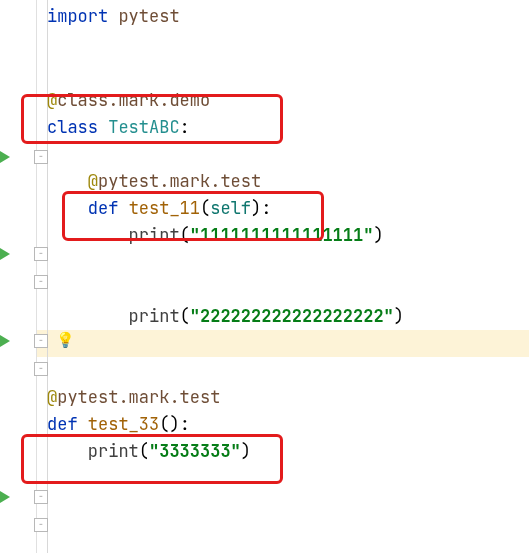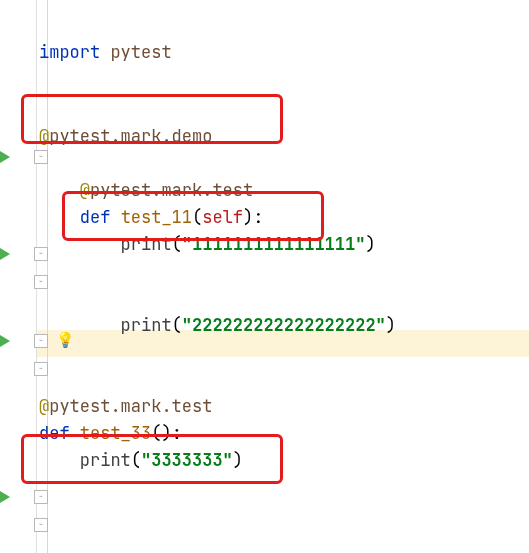--- a/index.html
+++ b/index.html
@@ -24,40 +24,39 @@
   .gutter-sep {
     position: absolute;
     left: 36px;
     top: 0;
     width: 1px;
     height: 553px;
     background: #e0e0e0;
   }
   .code-area {
     position: absolute;
-    left: 39px;
+    left: 47px;
     top: 0;
     right: 0;
-    margin-top: 36px;
   }
   .line {
     height: 27px;
     line-height: 27px;
     white-space: pre;
     position: relative;
   }
   .hl {
     background: #fdf3d7;
   }
   .kw { color: #0033b3; }      
   .mod { color: #6f4e37; }     
   .cls { color: #248f8f; }     
   .fn  { color: #a16207; }     
   .call{ color: #404040; }     
-  .self{ color: #b91c1c; }     
+  .self{ color: #0f766e; }     
   .str { color: #067d17; font-weight: bold; } 
   .op  { color: #000000; }
   .dec { color: #9e880d; }     
   .decmod{ color:#6f4e37; }
 
   
   .guide {
     position: absolute;
     width: 1px;
     background: #d8d8d8;
@@ -118,22 +117,23 @@
 
 <div class="bulb" style="top:330px">💡</div>
 
 <div class="code-area">
 
   <div class="line" style="height:33px;line-height:33px"><span class="kw">import</span> <span class="mod">pytest</span></div>
 
   <div class="line"></div>
   <div class="line"></div>
 
-  <div class="line"><span class="dec">@</span><span class="decmod">pytest.mark.demo</span></div>
+  <div class="line"><span class="dec">@</span><span class="decmod">class.mark.demo</span></div>
 
+  <div class="line"><span class="kw">class</span> <span class="cls">TestABC</span><span class="op">:</span></div>
 
   <div class="line"></div>
 
   <div class="line">    <span class="dec">@</span><span class="decmod">pytest.mark.test</span></div>
 
   <div class="line">    <span class="kw">def</span> <span class="fn">test_11</span><span class="op">(</span><span class="self">self</span><span class="op">)</span><span class="op">:</span></div>
 
   <div class="line">        <span class="call">print</span><span class="op">(</span><span class="str">"1111111111111111"</span><span class="op">)</span></div>
 
   <div class="line"></div>

